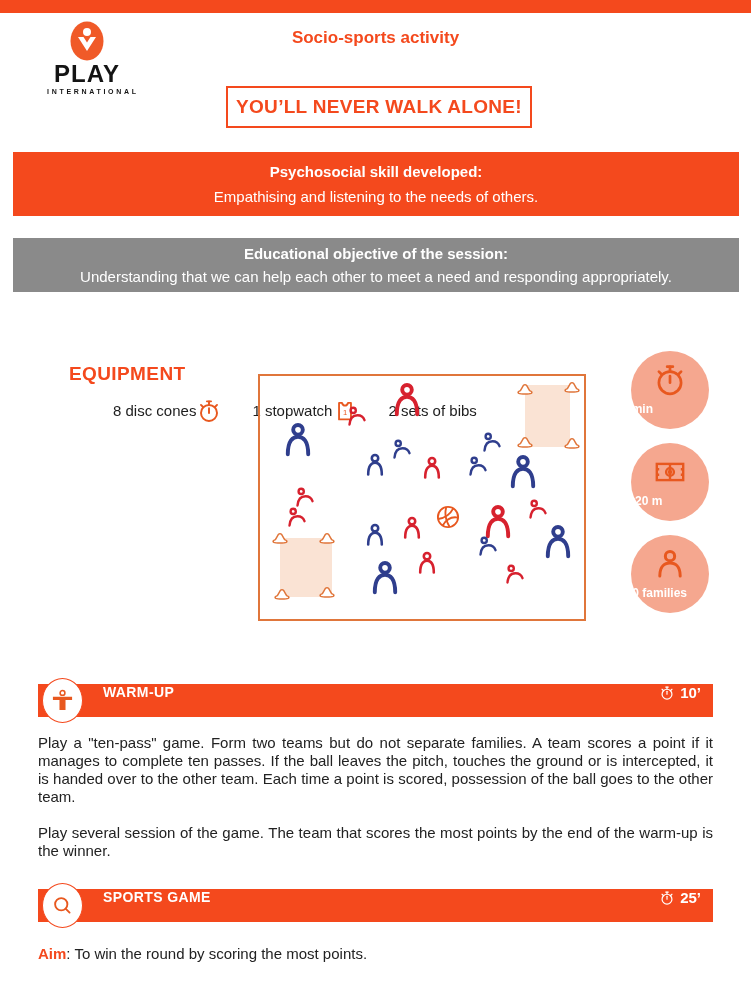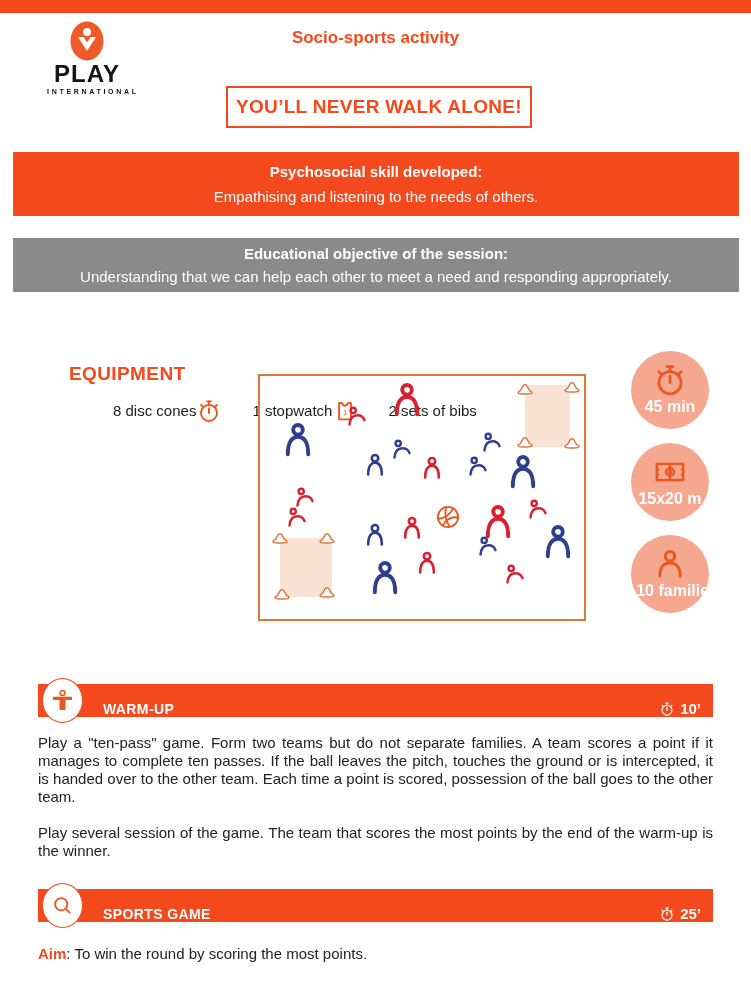--- a/index.html
+++ b/index.html
@@ -37,26 +37,26 @@
   .equip-row .eq-label { margin-left:30px; font-size:15px; color:#1d1d1d; }
 
   
   .pitch { position:absolute; left:258px; top:374px; width:328px; height:247px; }
 
   
   .info-col { position:absolute; left:631px; top:351px; display:flex; flex-direction:column; gap:14px; }
   .info-circle { width:78px; height:78px; border-radius:50%; background:var(--salmon,#F5A78F);
                  position:relative; display:flex; flex-direction:column; align-items:center; }
   .info-circle svg { margin-top:11px; }
-  .info-label { position:absolute; bottom:13px; width:110px; left:-16px; text-align:center;
-                color:#fff; font-size:16px; font-weight:bold; }
+  .info-label { position:absolute; bottom:13px; width:110px; left:-16px; text-align:left;
+                color:#fff; font-size:12px; font-weight:bold; }
 
   
   .sec-bar { position:absolute; left:38px; width:675px; height:33px; background:var(--orange,#F4491D);
-             display:flex; align-items:flex-end; }
+             display:flex; align-items:flex-start; }
   .sec-bar .sec-title { margin-left:65px; color:#fff; font-size:14px; font-weight:bold; letter-spacing:.4px; }
   .sec-bar .sec-right { margin-left:auto; margin-right:12px; display:flex; align-items:center; gap:5px; }
   .sec-bar .sec-dur { color:#fff; font-size:15px; font-weight:bold; }
   .sec-badge { position:absolute; left:4px; top:-6px; width:41px; height:45px; border-radius:50%;
                background:#fff; border:1.5px solid var(--orange,#F4491D); box-sizing:border-box;
                display:flex; align-items:center; justify-content:center; }
   #warmup-bar { top:684px; }
   #sports-bar { top:889px; }
 
   

